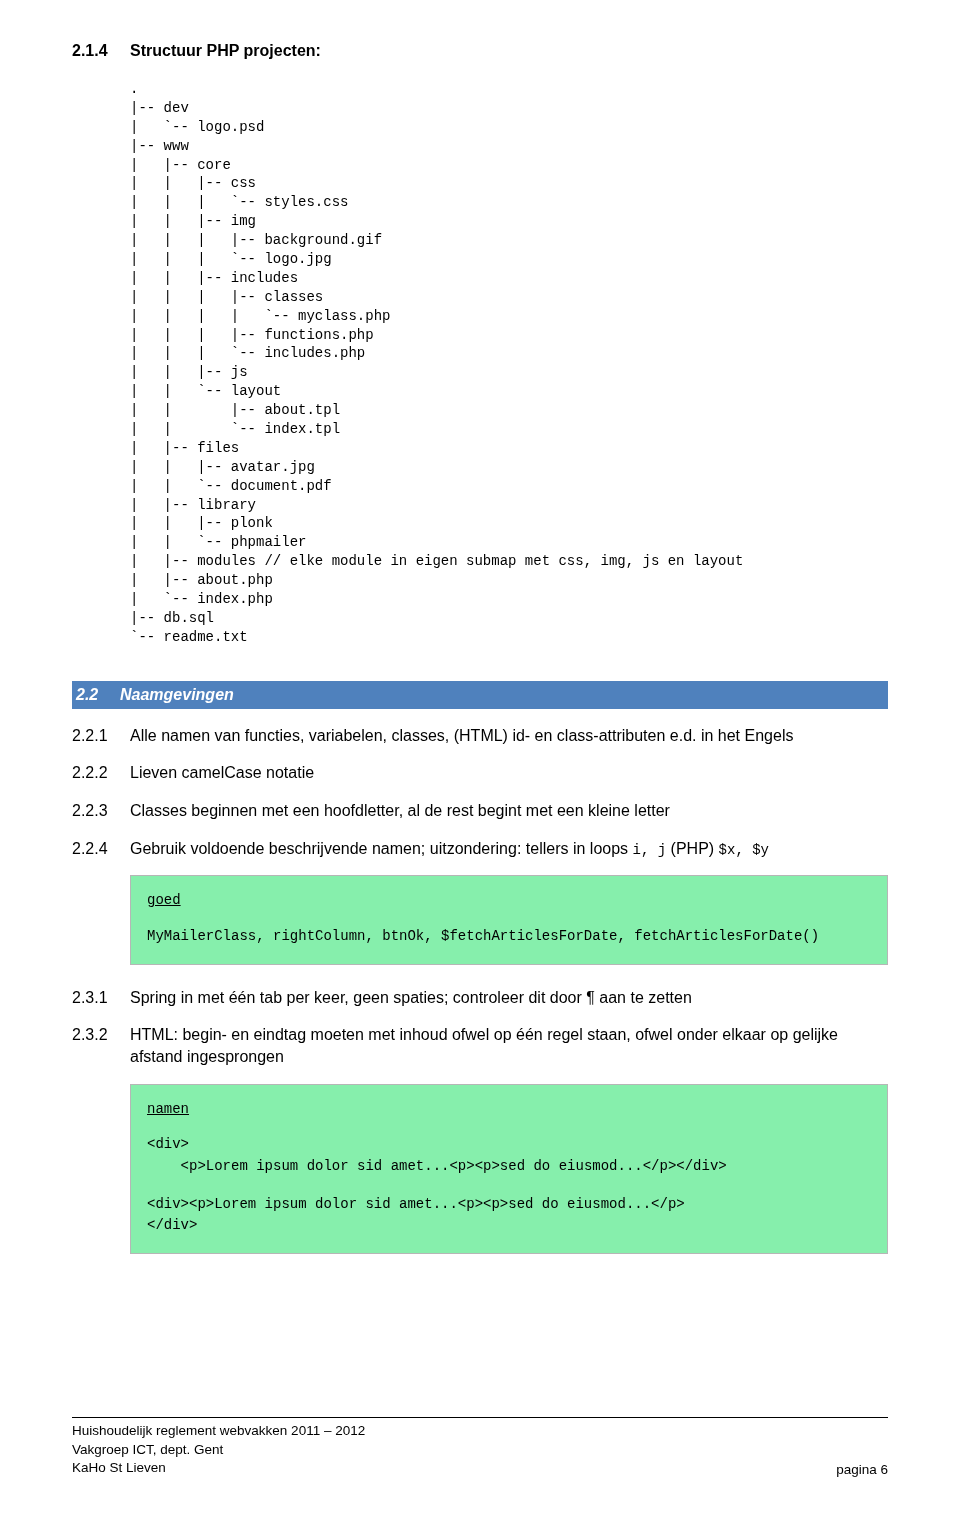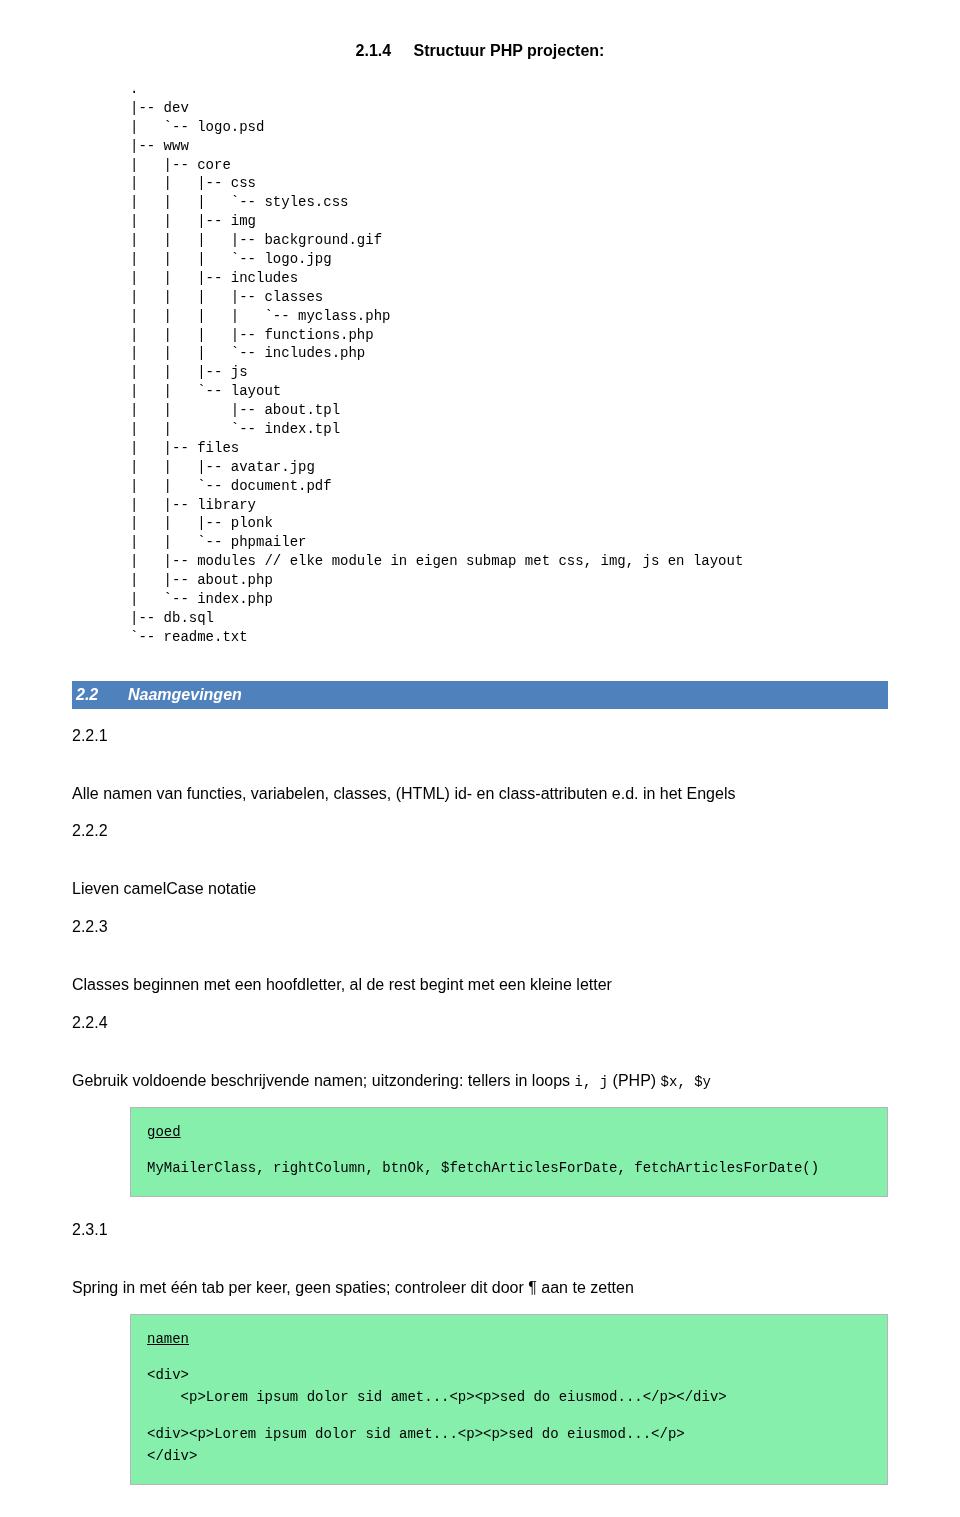--- a/index.html
+++ b/index.html
@@ -1,40 +1,40 @@
 <!DOCTYPE html>
 <html><head>
 <meta charset="utf-8">
 <style>
   * { box-sizing: border-box; margin: 0; padding: 0; }
   html, body { width: 960px; background: #fff; font-family: Arial, Helvetica, sans-serif; color: #000; }
   .page { padding: 42px 72px 40px 72px; min-height: 1517px; position: relative; }
-  .sec-title { font-size: 16px; font-weight: bold; margin-bottom: 20px; text-align: center; }
+  .sec-title { font-size: 16px; font-weight: bold; margin-bottom: 20px; }
   .sec-num { display: inline-block; margin-right: 18px; }
   .tree {
     font-family: "Courier New", Courier, monospace;
     font-size: 14px;
     line-height: 1.35;
     white-space: pre;
     margin-left: 58px;
     margin-bottom: 34px;
   }
   .h2bar {
     background: #4f81bd;
     color: #fff;
     font-style: italic;
     font-weight: bold;
     font-size: 16px;
     padding: 5px 8px 5px 0;
     margin-bottom: 16px;
     display: flex;
     align-items: baseline;
   }
-  .h2bar .hnum { width: 56px; padding-left: 4px; font-style: italic; }
-  .sub { font-size: 16px; line-height: 1.35; margin-bottom: 16px; display: flex; flex-direction: column; }
+  .h2bar .hnum { width: 48px; padding-left: 4px; font-style: italic; }
+  .sub { font-size: 16px; line-height: 1.35; margin-bottom: 16px; display: flex; }
   .sub .snum { width: 58px; flex: 0 0 58px; }
   .sub .stext { flex: 1; }
   .mono { font-family: "Courier New", Courier, monospace; font-size: 14px; text-align: center; }
   .codebox {
     border: 1px solid #b6b6b6;
     background: #86efac;
     margin: 6px 0 22px 58px;
     padding: 14px 16px 16px 16px;
     font-family: "Courier New", Courier, monospace;
     font-size: 14px;
@@ -122,23 +122,35 @@
   <div class="codebox">
     <span class="boxlabel">goed</span>
     <pre>MyMailerClass, rightColumn, btnOk, $fetchArticlesForDate, fetchArticlesForDate()</pre>
   </div>
 
 
   <div class="sub">
     <span class="snum">2.3.1</span>
     <span class="stext">Spring in met één tab per keer, geen spaties; controleer dit door ¶ aan te zetten</span>
   </div>
+  <div class="sub">
+    <span class="snum">2.3.2</span>
+    <span class="stext">HTML: begin- en eindtag moeten met inhoud ofwel op één regel staan, ofwel onder elkaar op gelijke afstand ingesprongen</span>
+  </div>
 
   <div class="codebox">
     <span class="boxlabel">namen</span>
     <pre>&lt;div&gt;
     &lt;p&gt;Lorem ipsum dolor sid amet...&lt;p&gt;&lt;p&gt;sed do eiusmod...&lt;/p&gt;&lt;/div&gt;</pre>
     <pre>&lt;div&gt;&lt;p&gt;Lorem ipsum dolor sid amet...&lt;p&gt;&lt;p&gt;sed do eiusmod...&lt;/p&gt;
 &lt;/div&gt;</pre>
   </div>
 
+  <div class="footer">
+    <div class="fl">
+      <div>Huishoudelijk reglement webvakken 2011 – 2012</div>
+      <div>Vakgroep ICT, dept. Gent</div>
+      <div>KaHo St Lieven</div>
+    </div>
+    <div class="fr">pagina 6</div>
+  </div>
 
 </div>
 
 </body></html>

